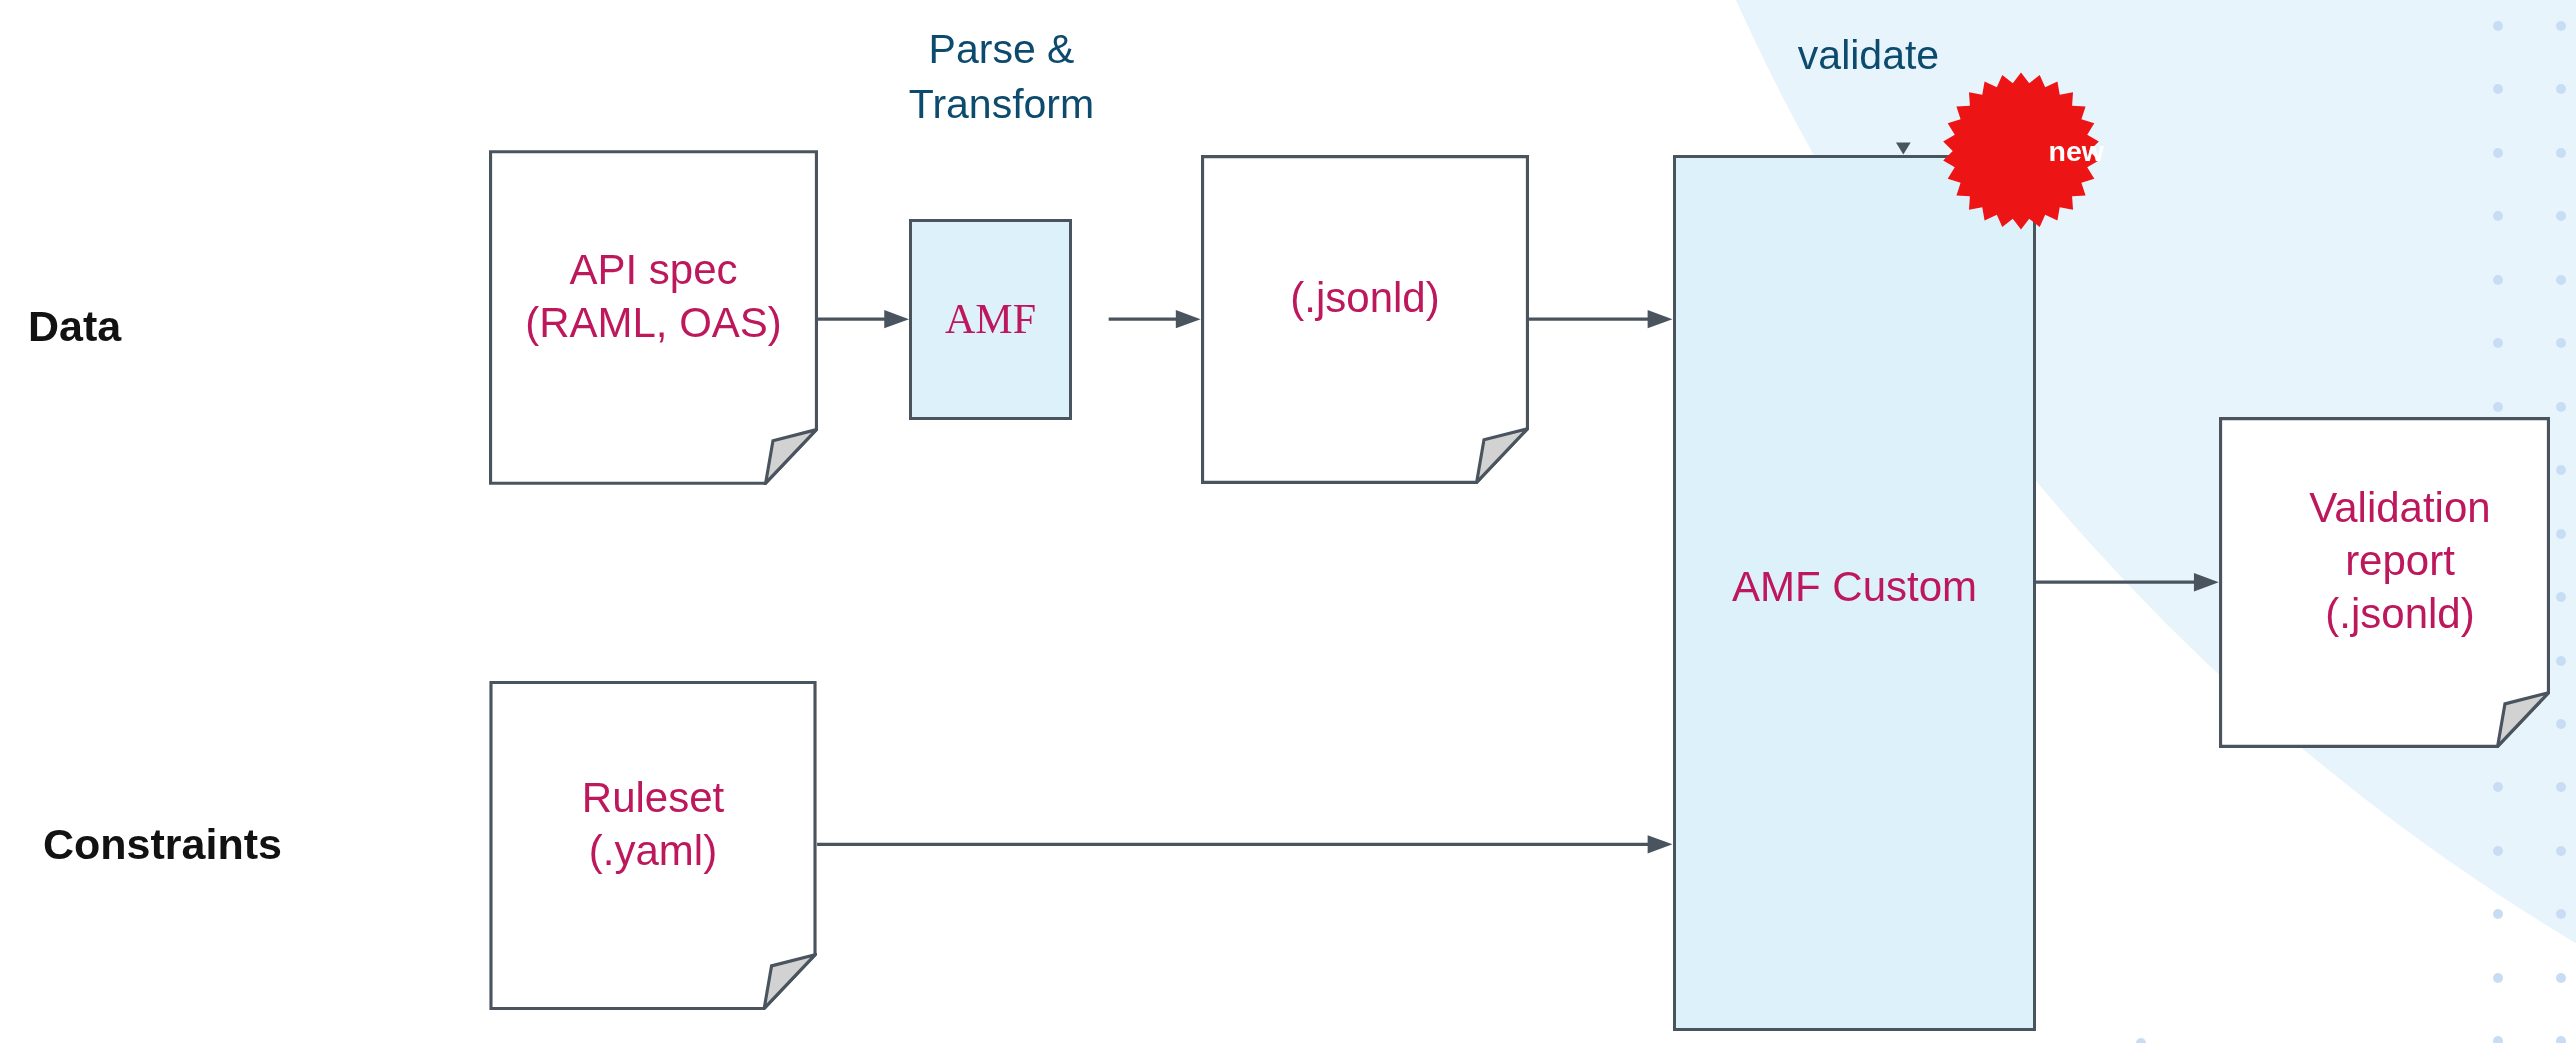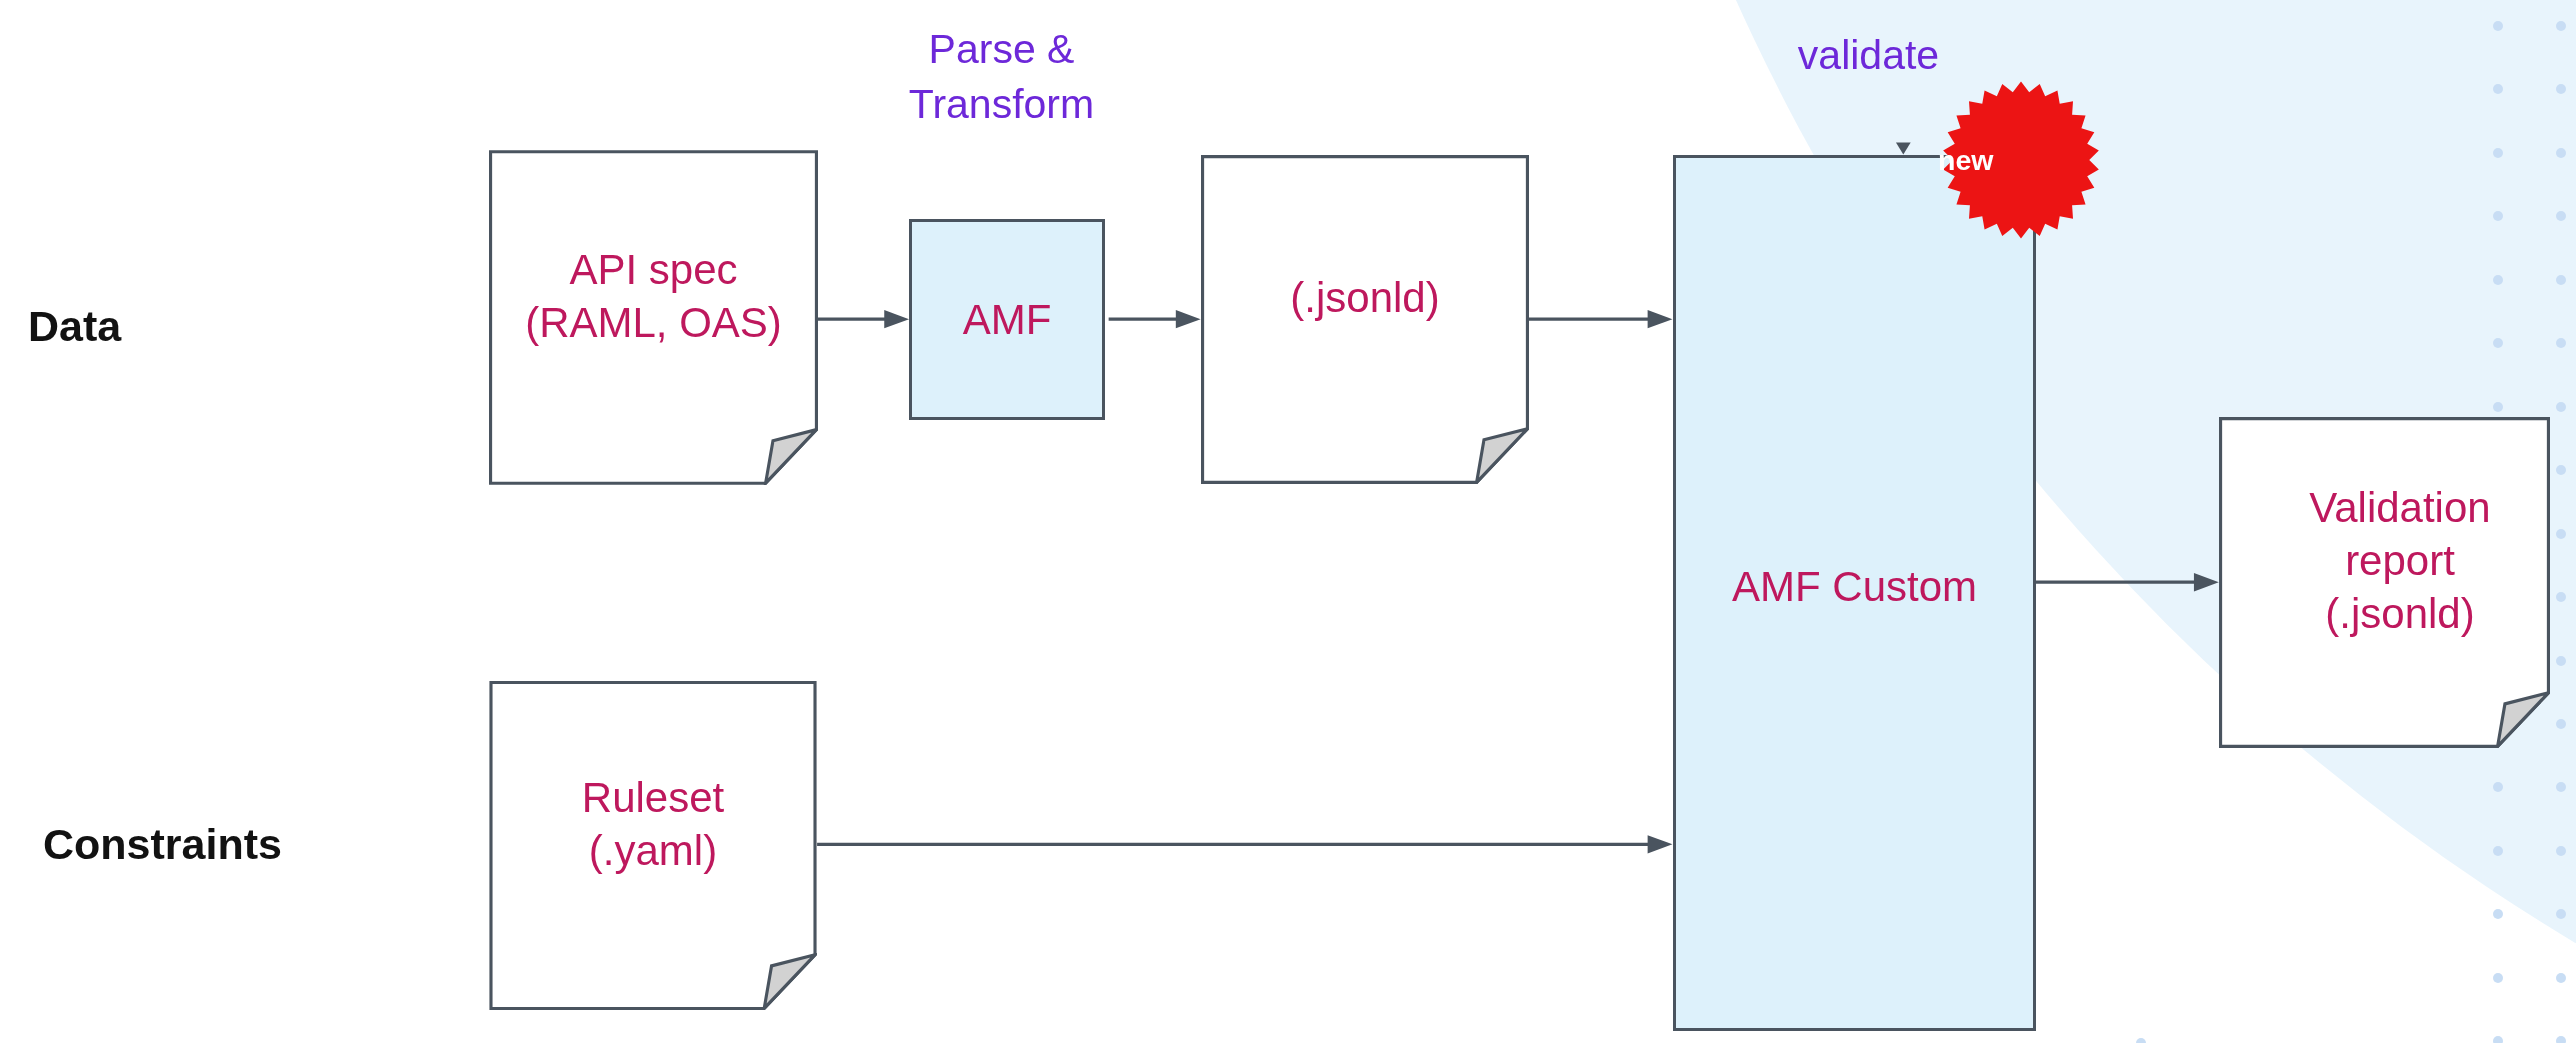--- a/index.html
+++ b/index.html
@@ -18,42 +18,42 @@
   #dots { position:absolute; left:0; top:0; width:2576px; height:1043px; z-index:1; }
   .dot { position:absolute; width:10px; height:10px; border-radius:50%; background:var(--dot, #c8ddf4); }
 
   .node { position:absolute; z-index:2; display:flex; align-items:center; justify-content:center; text-align:center; }
   .node-label { font-size:42px; line-height:53px; color:#be185d; }
   .doc { padding-bottom:44px; box-sizing:border-box; }
   .doc > svg.doc-shape { position:absolute; left:0; top:0; }
   .doc .node-label { position:relative; z-index:1; }
 
   .node-api      { left:489px;  top:150px; width:329px; height:335px; }
-  .node-amf      { left:909px;  top:219px; width:196px; height:201px;
-                   background:var(--bluefill,#ddf1fb); border:3.1px solid var(--stroke,#4a545f); box-sizing:border-box; }
+  .node-amf      { left:909px;  top:219px; width:163px; height:201px;
+                   background:var(--bluefill,#ddf1fb); border:3.1px solid var(--stroke,#4a545f); box-sizing:border-box;font-family:Liberation Serif, serif; }
   .node-model    { left:1201px; top:155px; width:328px; height:329px; }
   .node-validator{ left:1673px; top:155px; width:363px; height:876px;
                    background:var(--bluefill,#ddf1fb); border:3.1px solid var(--stroke,#4a545f); box-sizing:border-box;
                    padding-bottom:13px; }
   .node-report   { left:2219px; top:417px; width:362px; height:331px; }
   .node-ruleset  { left:489px;  top:681px; width:328px; height:329px; }
 
   .side-label { position:absolute; z-index:2; font-weight:bold; font-size:43px; line-height:48px; color:#121212; }
   .label-data { left:28px; top:302px; }
   .label-constraints { left:43px; top:820px; }
-  .flow-label { position:absolute; z-index:2; font-size:41px; line-height:55px; text-align:center; color:#6d28d9; }
+  .flow-label { position:absolute; z-index:2; font-size:41px; line-height:55px; text-align:center; color:#0c4a6e; }
   .label-parse { left:836px; top:22px; width:331px; }
   .label-validate { left:1758px; top:28px; width:221px; }
 
   #arrows { position:absolute; left:0; top:0; z-index:3; }
   #arrows line { stroke:var(--stroke,#4a545f); stroke-width:3.5; }
   #arrows polygon { fill:var(--stroke,#4a545f); }
 
-  .badge-wrap { position:absolute; left:1938px; top:77px; width:166px; height:166px; z-index:4;
-                display:flex; align-items:center; justify-content:flex-start; }
+  .badge-wrap { position:absolute; left:1938px; top:68px; width:166px; height:166px; z-index:4;
+                display:flex; align-items:center; justify-content:flex-end; }
   .badge-wrap svg { position:absolute; left:0; top:0; }
   .badge-label { position:relative; z-index:1; font-weight:bold; font-size:28.5px; color:#ffffff; }
 </style>
 </head>
 <body>
 
 <div id="stage">
 
   <div class="bg-circle"></div>
   <div id="dots">

